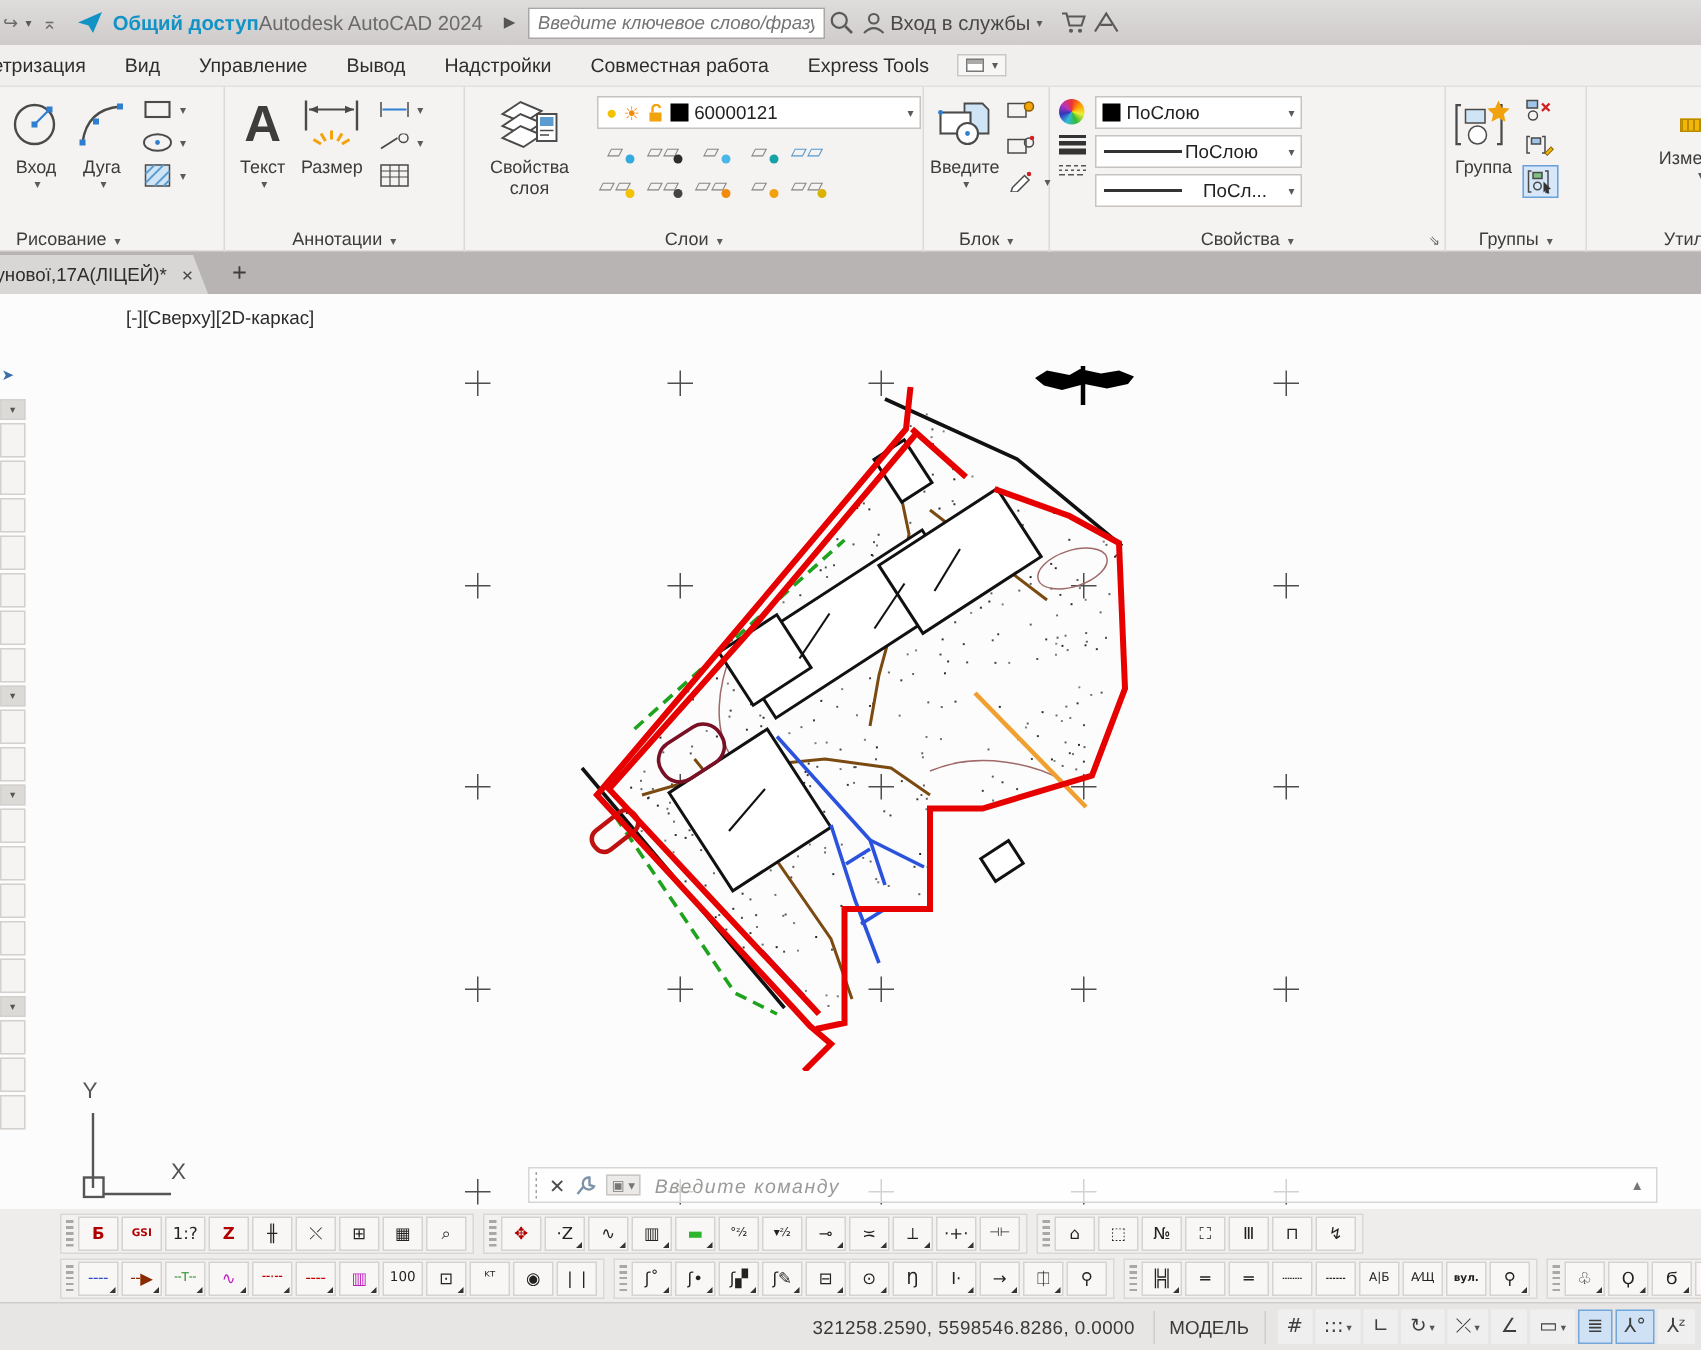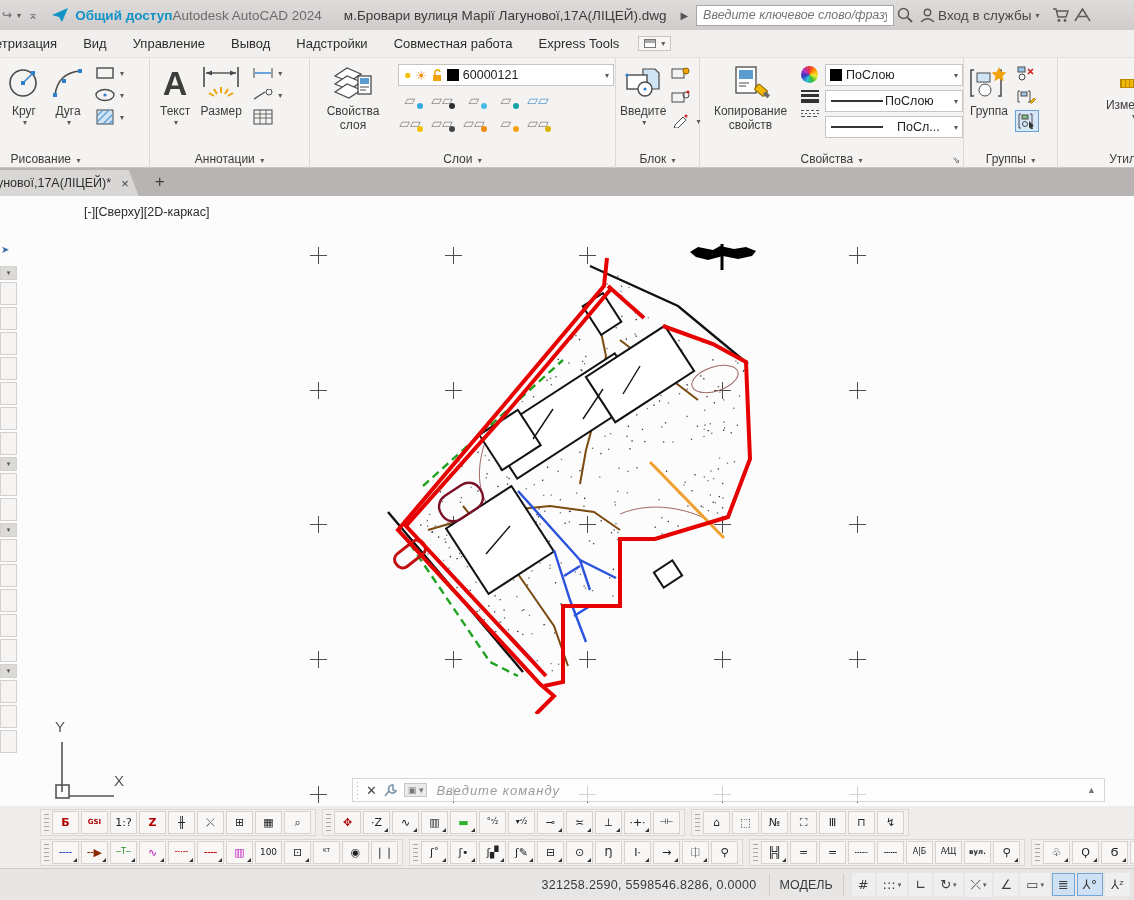--- a/index.html
+++ b/index.html
@@ -118,21 +118,20 @@
       <span class="ddv">▾</span>
       <span style="margin-left:4px;">⌅</span>
     </div>
     <div class="share">
       <svg width="17" height="15" viewBox="0 0 17 15">
         <polygon points="0,7 16,0 10,14 7,9" fill="#1193c6"></polygon>
       </svg>
       <span>Общий доступ</span>
     </div>
     <span class="apptitle">Autodesk AutoCAD 2024</span>
-    <span class="doctitle">м.Бровари вулиця Марії Лагунової,17А(ЛІЦЕЙ).dwg</span>
     <span class="tb-play">▶</span>
     <input class="searchbox" placeholder="Введите ключевое слово/фразу" style="">
     <span class="t-ico">
       <svg width="16" height="16" viewBox="0 0 16 16">
           <circle cx="6.5" cy="6.5" r="5" fill="none" stroke="#5c5a58" stroke-width="1.5"></circle>
           <line x1="10.5" y1="10.5" x2="15" y2="15" stroke="#5c5a58" stroke-width="1.8"></line>
         </svg>
     </span>
     <span class="t-ico">
       <svg width="17" height="17" viewBox="0 0 17 17">
@@ -179,21 +178,21 @@
       <div style="display:flex; padding-left:6px; gap:8px;">
         <div class="bigbtn">
           <span class="bicon">
             <svg width="36" height="36" viewBox="0 0 36 36">
                 <circle cx="17" cy="18" r="13" fill="none" stroke="#4a4a4a" stroke-width="1.6"></circle>
                 <line x1="17" y1="18" x2="27" y2="8" stroke="#2f7fd0" stroke-width="1.4"></line>
                 <rect x="15" y="16" width="4" height="4" fill="#2f7fd0"></rect>
                 <rect x="25" y="6" width="4" height="4" fill="#2f7fd0"></rect>
               </svg>
           </span>
-          <span>Круг</span>
+          <span>Вход</span>
           <span class="ddv">▾</span>
         </div>
         <div class="bigbtn">
           <span class="bicon">
             <svg width="36" height="36" viewBox="0 0 36 36">
                 <path d="M5,30 Q8,8 30,6" fill="none" stroke="#4a4a4a" stroke-width="1.6"></path>
                 <rect x="3" y="28" width="4" height="4" fill="#2f7fd0"></rect>
                 <rect x="28" y="4" width="4" height="4" fill="#2f7fd0"></rect>
                 <rect x="12" y="14" width="4" height="4" fill="#2f7fd0"></rect>
               </svg>
@@ -416,35 +415,20 @@
             </span>
         </div>
       </div>
       <div class="panel-label">
         <span>Блок</span> <span class="ddv">▾</span>
       </div>
     </div>
 
     <div class="panel" style="width:264px;">
       <div style="display:flex; padding-left:6px; gap:6px;">
-        <div class="bigbtn" style="width:94px;">
-          <span class="bicon">
-            <svg width="42" height="38" viewBox="0 0 42 38">
-                <rect x="6" y="3" width="20" height="26" fill="#fff" stroke="#4a4a4a" stroke-width="1.3"></rect>
-                <rect x="9" y="6" width="14" height="9" fill="#5b9bd0"></rect>
-                <path d="M9,19 h10 M9,22 h7" stroke="#4a4a4a"></path>
-                <g transform="rotate(40 30 26)">
-                  <rect x="25" y="22" width="12" height="7" rx="1.5" fill="#f2b705" stroke="#8a6000"></rect>
-                  <rect x="35" y="23.5" width="6" height="4" fill="#6a6a6a"></rect>
-                </g>
-              </svg>
-          </span>
-          <span>Копирование</span>
-          <span>свойств</span>
-        </div>
         <div class="minicol" style="gap:7px; margin-top:4px;">
           <span style="width:17px;height:17px;border-radius:50%;background:conic-gradient(#e33,#f90,#ee3,#3b3,#3bd,#33b,#b3b,#e33);"></span>
           <span style="display:inline-flex;flex-direction:column;gap:2px;">
               <i style="width:18px;height:2px;background:#333;"></i>
               <i style="width:18px;height:3px;background:#333;"></i>
               <i style="width:18px;height:4px;background:#333;"></i>
             </span>
           <span style="display:inline-flex;flex-direction:column;gap:2px;">
               <i style="width:18px;height:1px;background:repeating-linear-gradient(90deg,#555 0 3px,transparent 3px 5px);"></i>
               <i style="width:18px;height:1px;background:repeating-linear-gradient(90deg,#555 0 2px,transparent 2px 4px);"></i>

